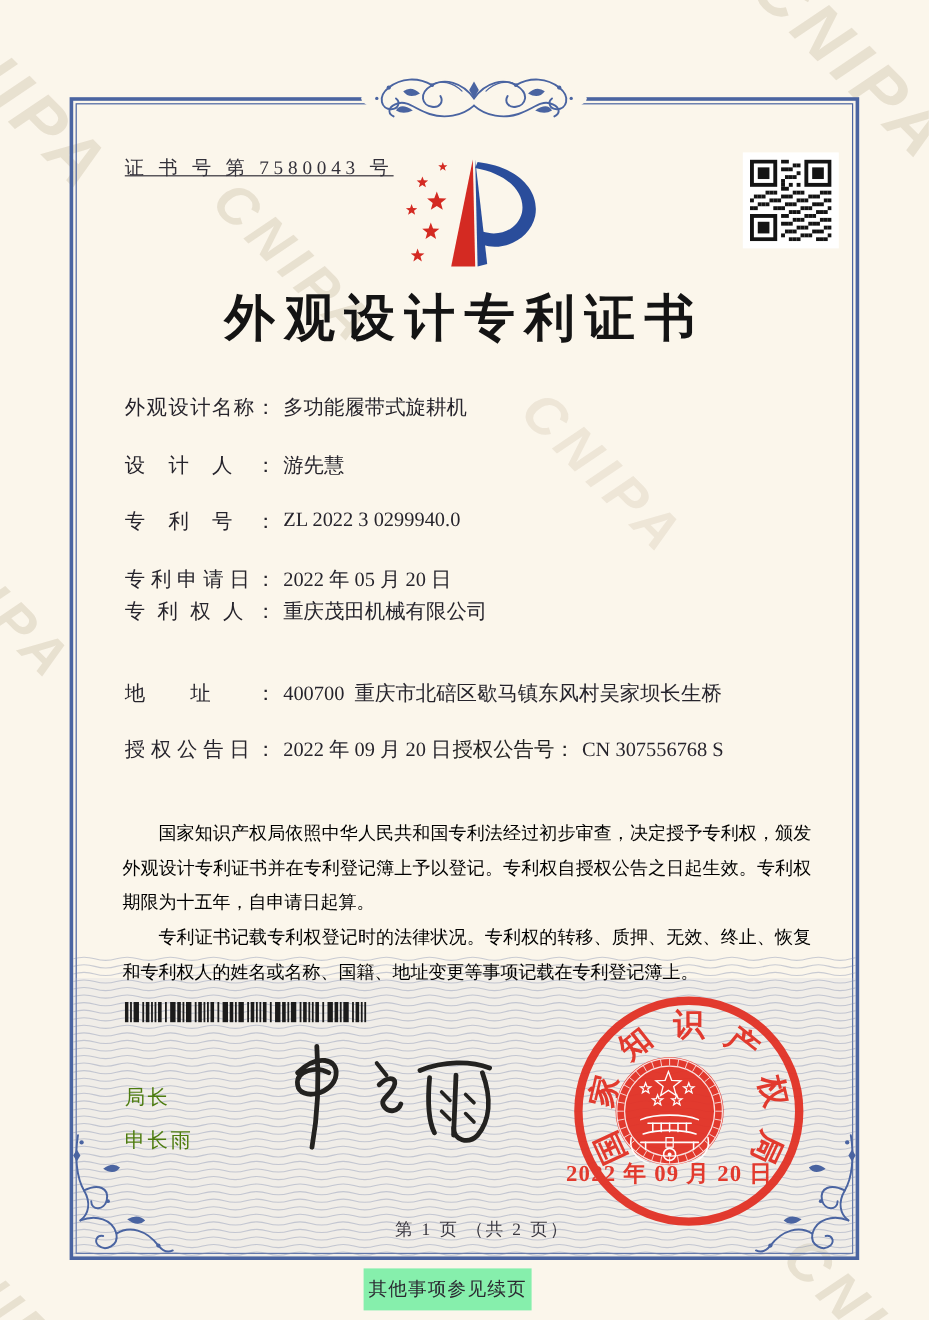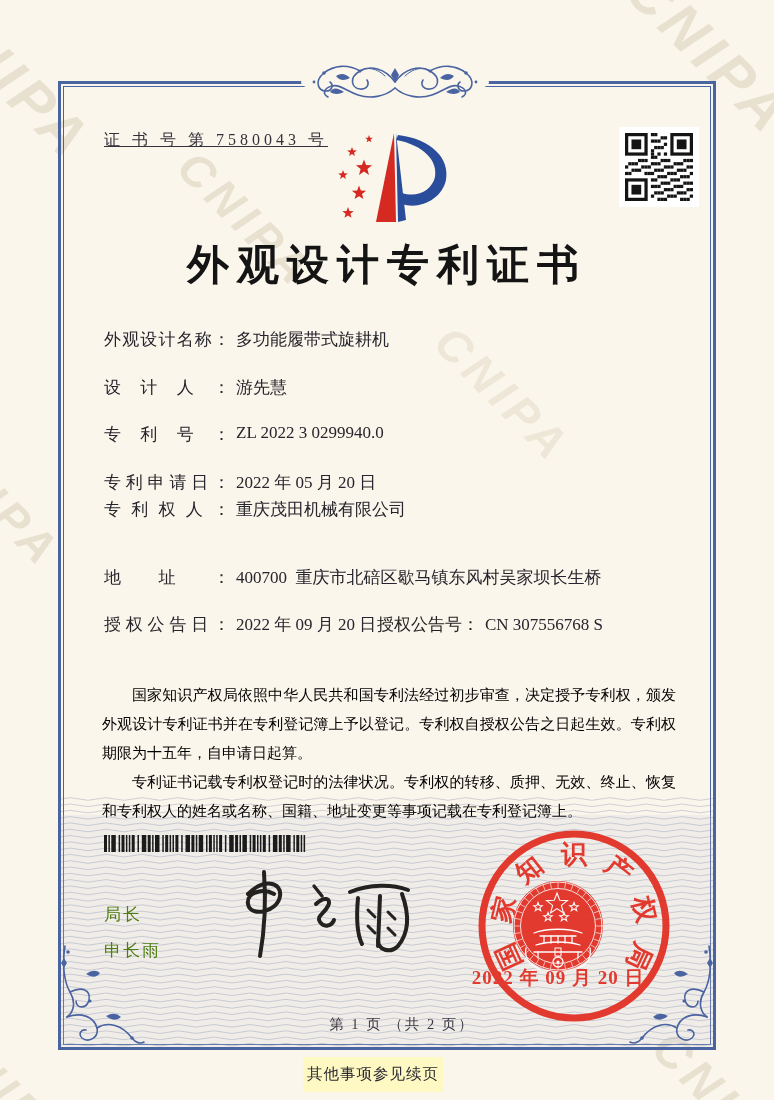--- a/index.html
+++ b/index.html
@@ -57,21 +57,21 @@
     font-size:15px;line-height:29px;color:#000000;text-align:justify;
   }
   .paras p{margin:0;text-indent:2em;}
   .signer{position:absolute;left:104px;font-size:17px;letter-spacing:2px;color:#4d7c0f;margin-top:12px;}
   .footer-page{
     position:absolute;left:58px;top:1015px;width:658px;text-align:center;
     font-size:14.5px;letter-spacing:2px;color:#3a3840;padding-left:15px;
   }
   .note{
     position:absolute;left:303px;top:1057px;width:140px;height:35px;
-    background:#fef9c3;display:flex;align-items:center;justify-content:center;
+    background:#86efac;display:flex;align-items:center;justify-content:center;
     font-size:15.5px;letter-spacing:1px;color:#2a2830;
   }
   .qr-box{
     position:absolute;left:619px;top:127px;width:80px;height:80px;background:#fff;
     display:flex;align-items:center;justify-content:center;
   }
   .barcode{position:absolute;left:104px;top:835px;width:208px;height:17px;}
   svg{display:block;}
 </style>
 </head>

